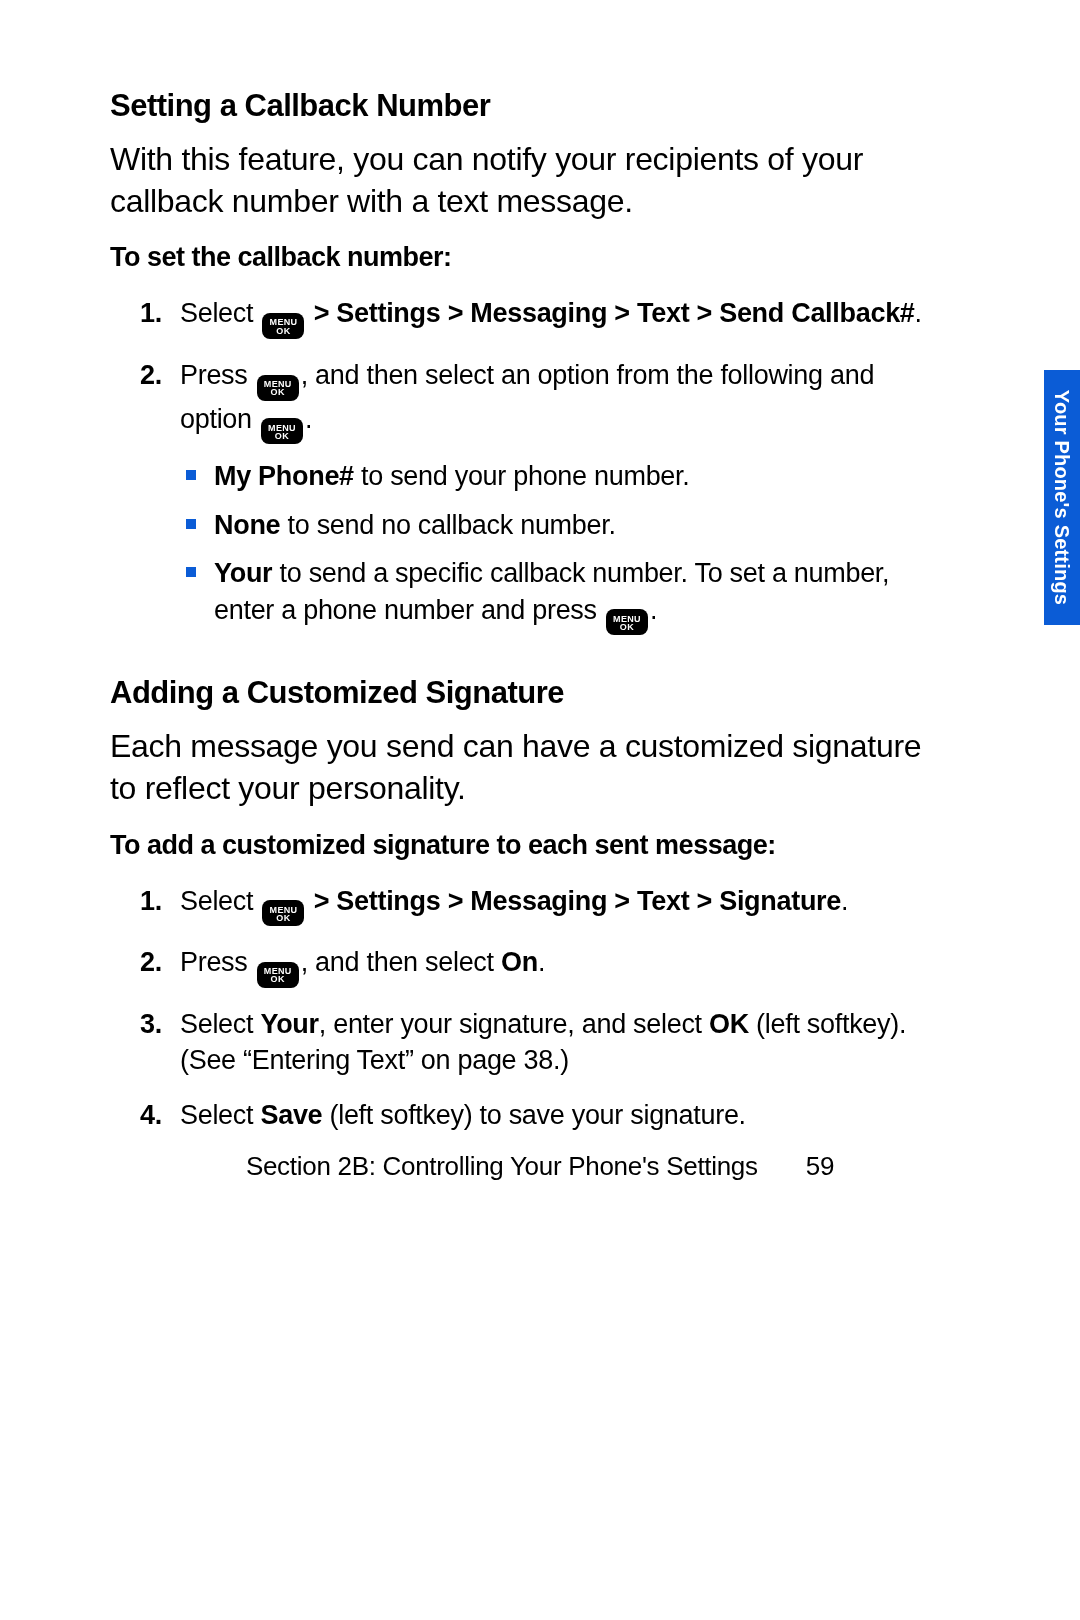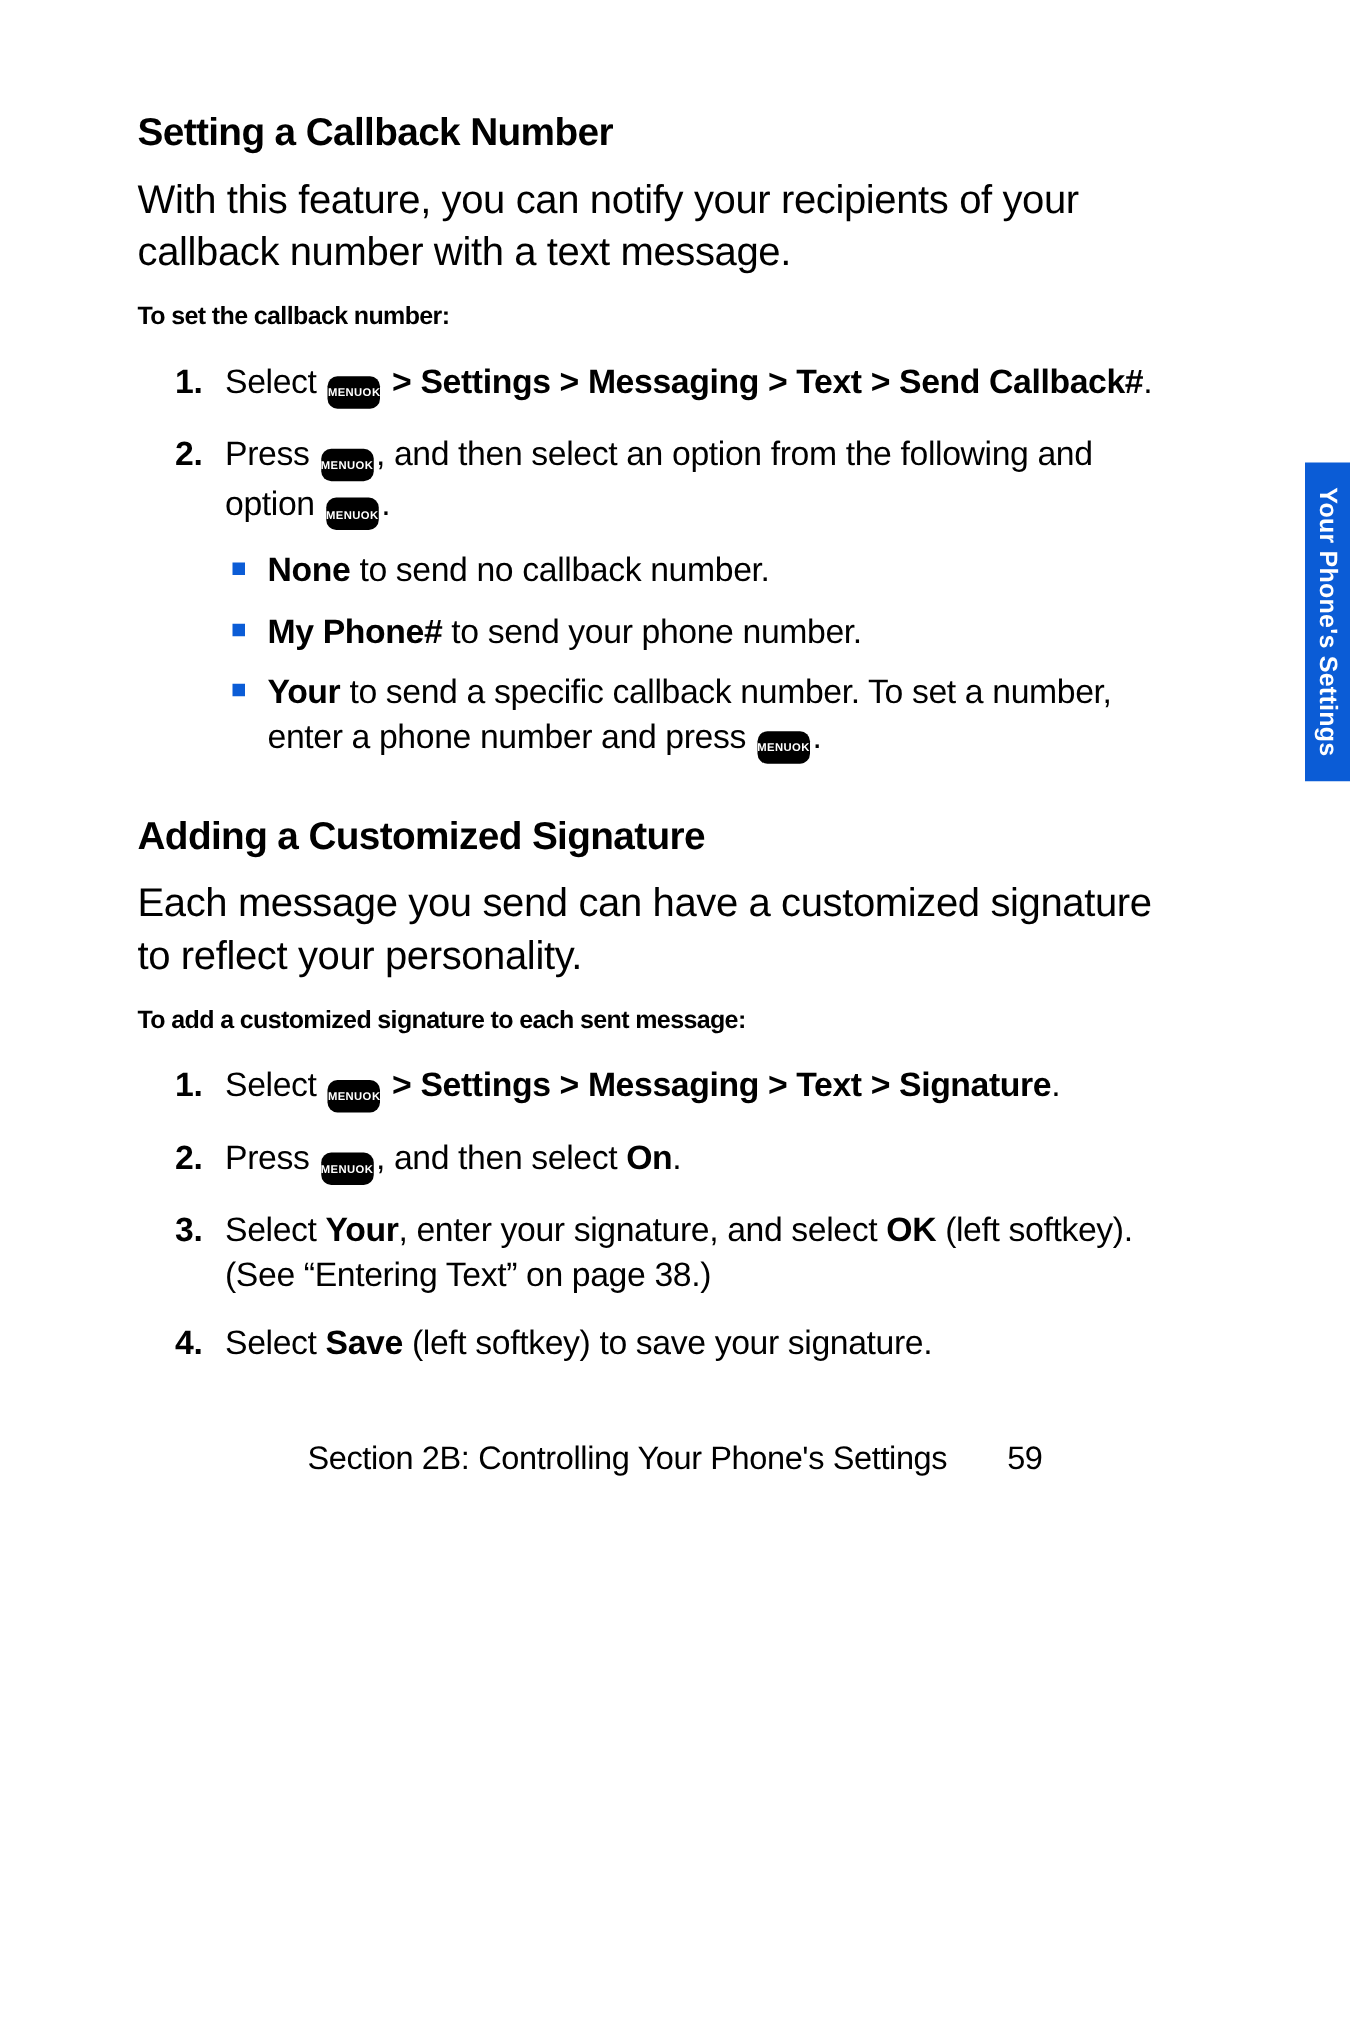--- a/index.html
+++ b/index.html
@@ -24,21 +24,21 @@
     letter-spacing: -0.5px;
     margin-bottom: 14px;
   }
   p.body {
     font-size: 32px;
     line-height: 1.32;
     letter-spacing: -0.3px;
     margin-bottom: 20px;
   }
   p.sub-heading {
-    font-size: 20px;
+    font-size: 27px;
     font-weight: 700;
     letter-spacing: -0.5px;
     margin-bottom: 22px;
     margin-top: 4px;
   }
   ol.steps {
     list-style: none;
     margin: 0 0 28px 0;
     padding: 0;
   }
@@ -51,21 +51,21 @@
     padding-left: 30px;
   }
   ol.steps > li > .num {
     font-weight: 700;
     min-width: 40px;
   }
   ol.steps > li > .step-content { flex: 1; }
   .b { font-weight: 700; }
   .menu-key {
     display: inline-flex;
-    flex-direction: row;
+    flex-direction: column;
     align-items: center;
     justify-content: center;
     background: #000;
     color: #fff;
     border-radius: 8px;
     width: 42px;
     height: 26px;
     font-size: 9px;
     font-weight: 700;
     line-height: 0.9;
@@ -152,22 +152,22 @@
         <span class="num">2.</span>
         <span class="step-content">
           <span>Press </span><span class="menu-key">
               <span class="l1">MENU</span>
               <span class="l2">OK</span>
             </span><span>, and then select an option from the following and option </span><span class="menu-key">
               <span class="l1">MENU</span>
               <span class="l2">OK</span>
             </span><span>.</span>
           <ul class="bullets">
+            <li><span class="b">My Phone#</span><span> to send your phone number.</span></li>
             <li><span class="b">None</span><span> to send no callback number.</span></li>
-            <li><span class="b">My Phone#</span><span> to send your phone number.</span></li>
             <li><span class="b">Your</span><span> to send a specific callback number. To set a number, enter a phone number and press </span><span class="menu-key">
                   <span class="l1">MENU</span>
                   <span class="l2">OK</span>
                 </span><span>.</span></li>
           </ul>
         </span>
       </li>
     </ol>
 
     <h2 class="section-heading">Adding a Customized Signature</h2>

